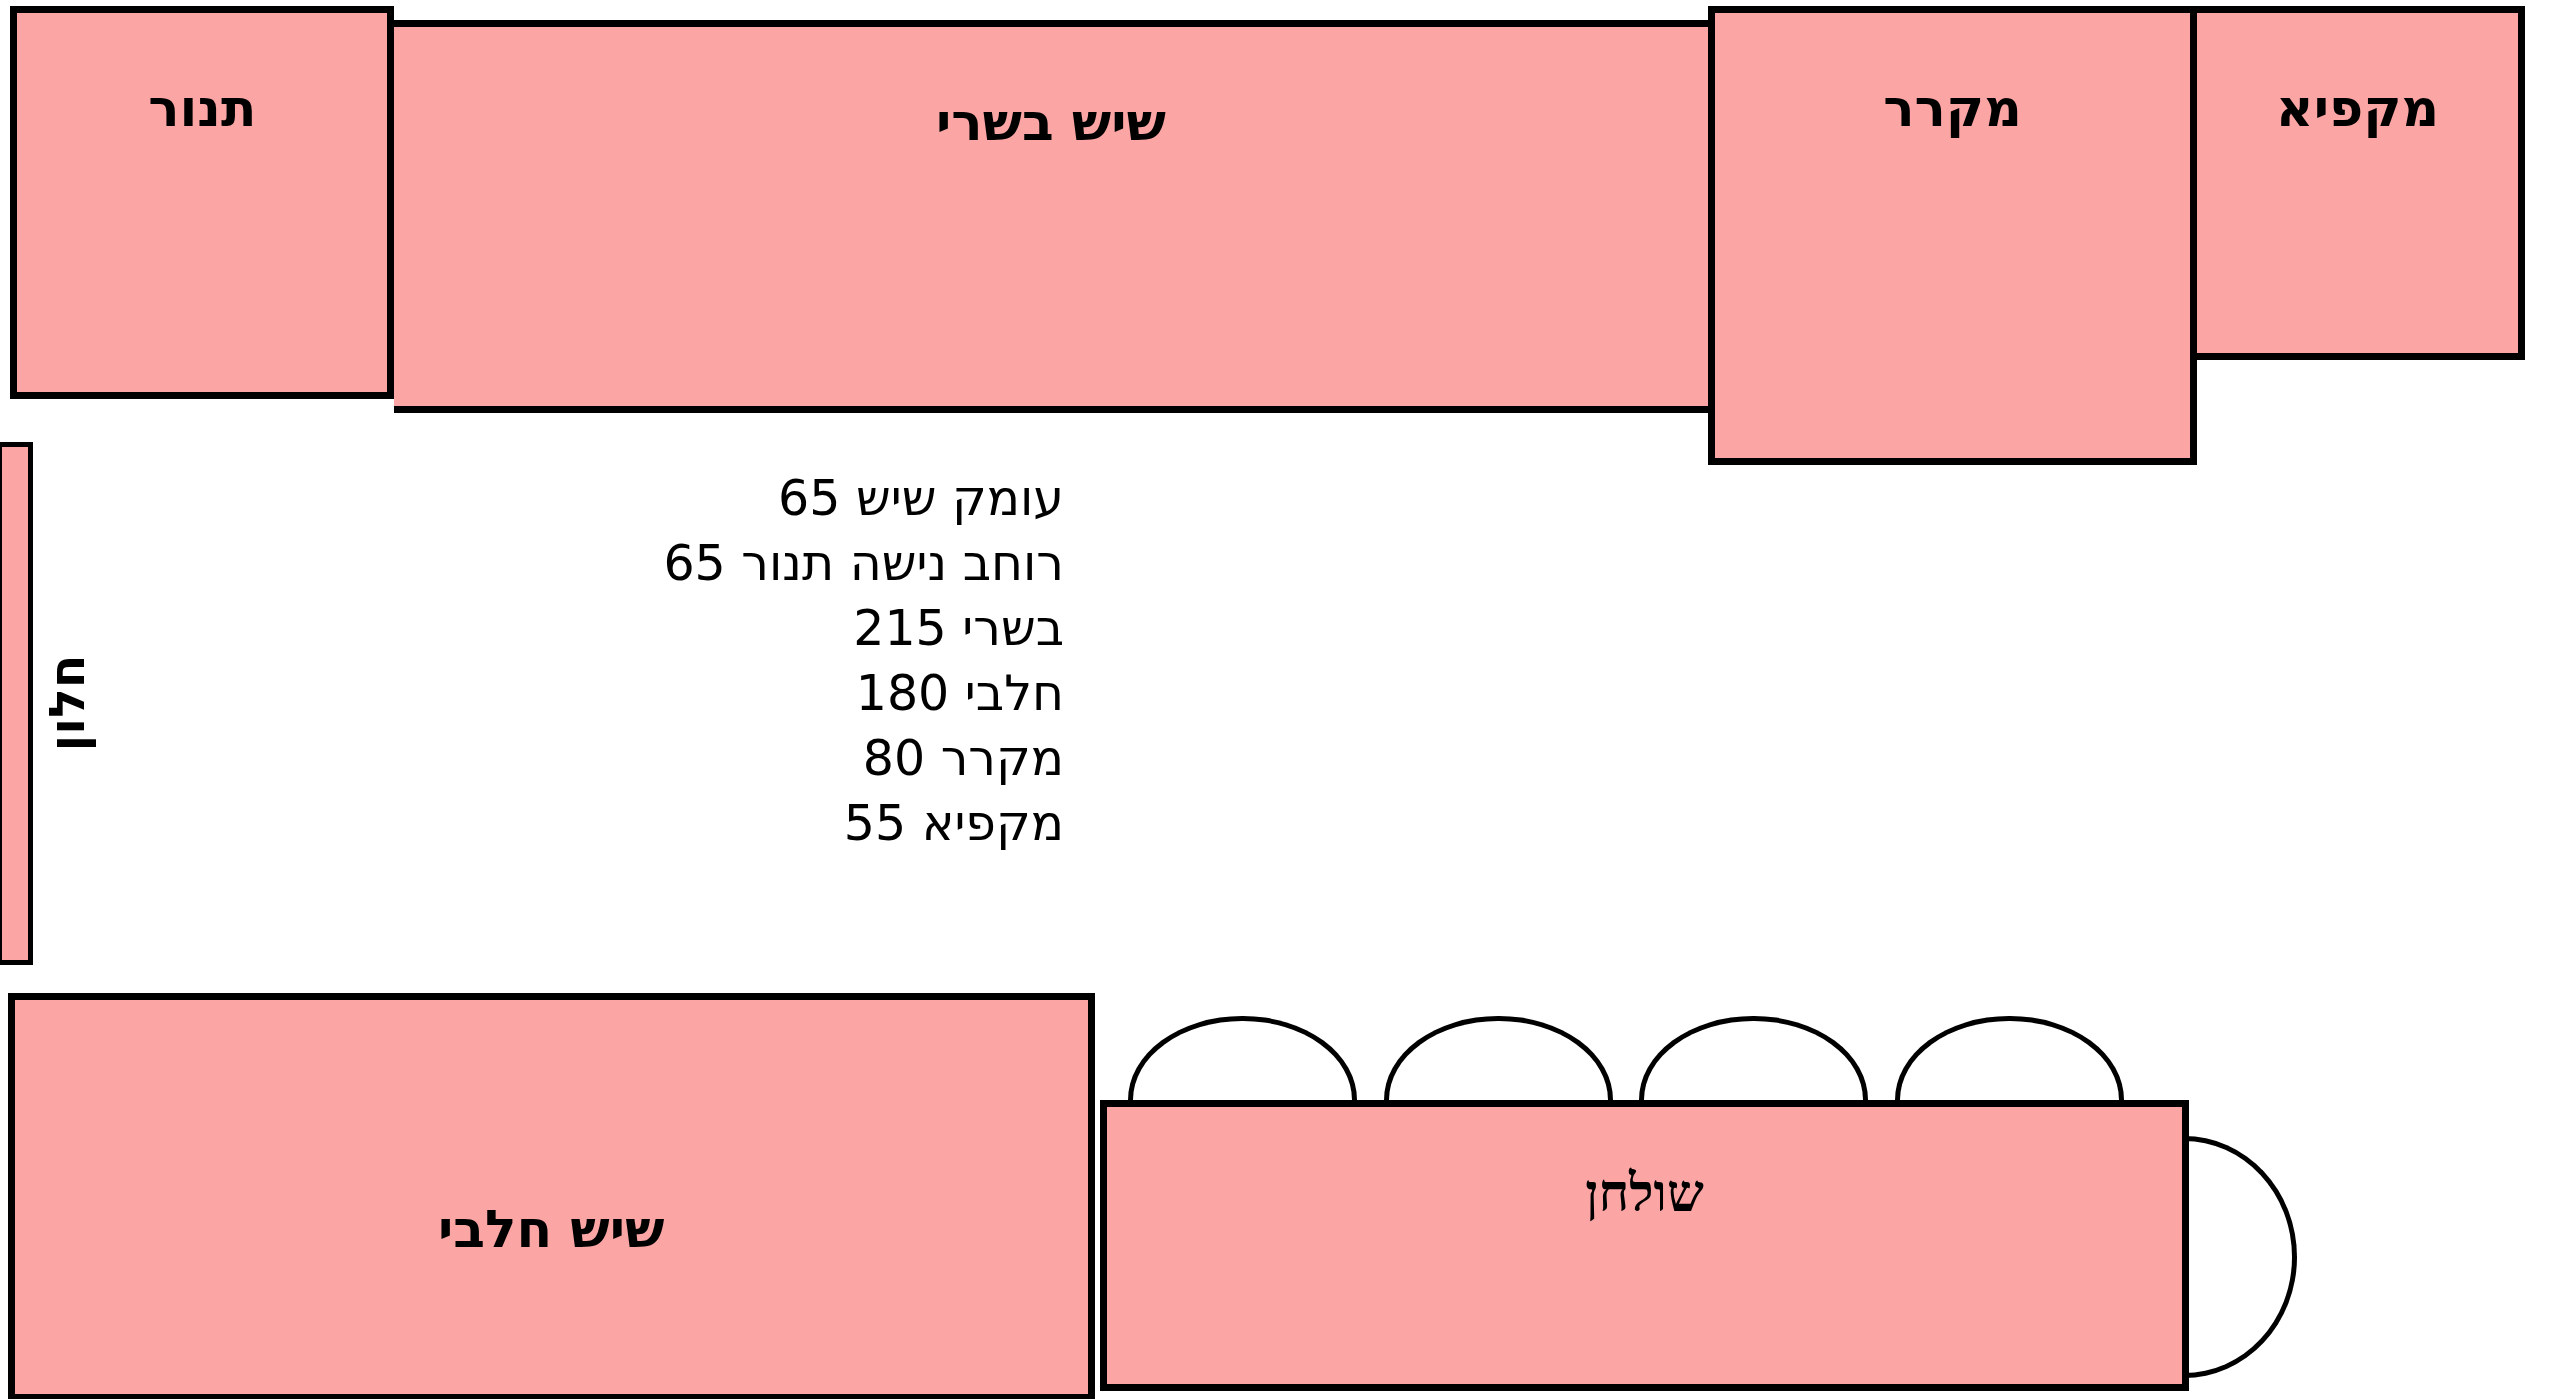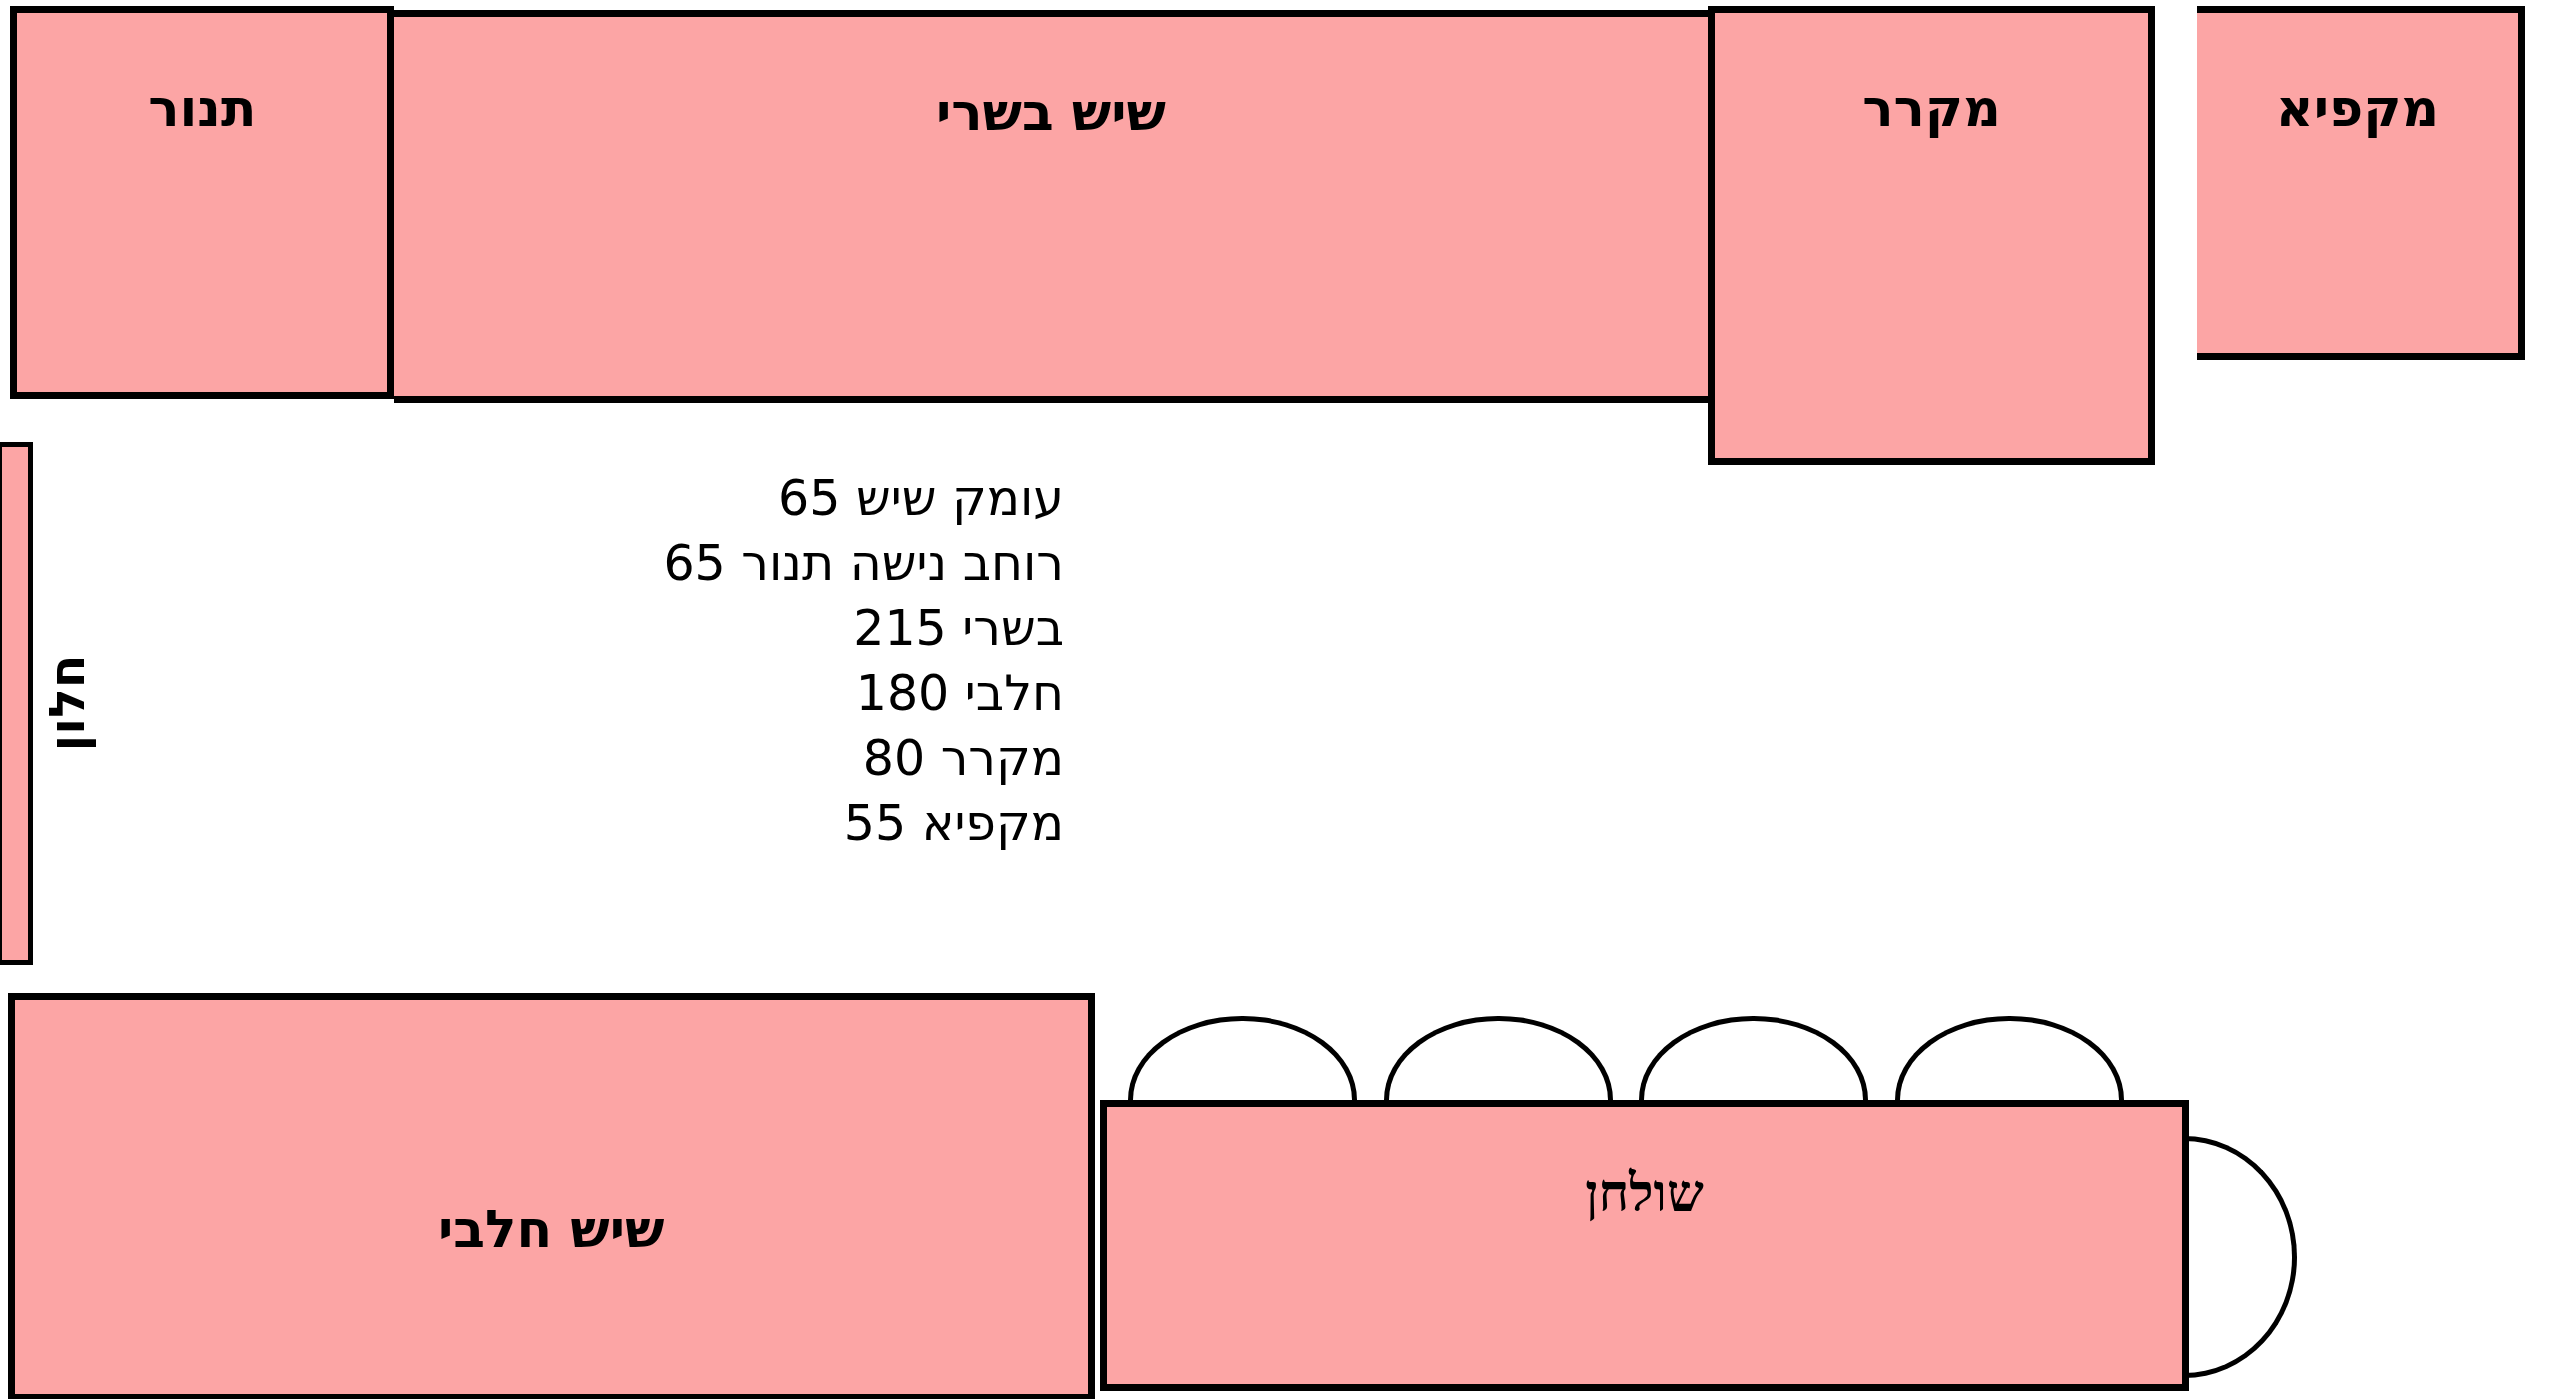--- a/index.html
+++ b/index.html
@@ -27,22 +27,22 @@
   }
   .label {
     font-weight: bold;
     font-size: 52px;
     line-height: 57px;
     white-space: nowrap;
     direction: rtl;
   }
   
   .oven    { left: 10.3px;   top: 6.2px; width: 384px;  height: 393px; }
-  .meat    { left: 394px;  top: 10px; width: 1314px; height: 393px; border-left: none; border-right: none; }
-  .fridge  { left: 1708px; top: 6.2px; width: 447px;  height: 459px; }
+  .meat    { left: 394px;  top: 20px; width: 1314px; height: 393px; border-left: none; border-right: none; }
+  .fridge  { left: 1708px; top: 6.2px; width: 489px;  height: 459px; }
   .freezer { left: 2197px; top: 6.2px; width: 328px;  height: 354px; border-left: none; }
   .oven .label, .meat .label, .fridge .label { margin-top: 67px; }
   .freezer .label { margin-top: 67px; }
 
   
   .window {
     left: -3.1px; top: 442px; width: 36px; height: 523px;
     border-width: 5.2px;
   }
   .window-label {

